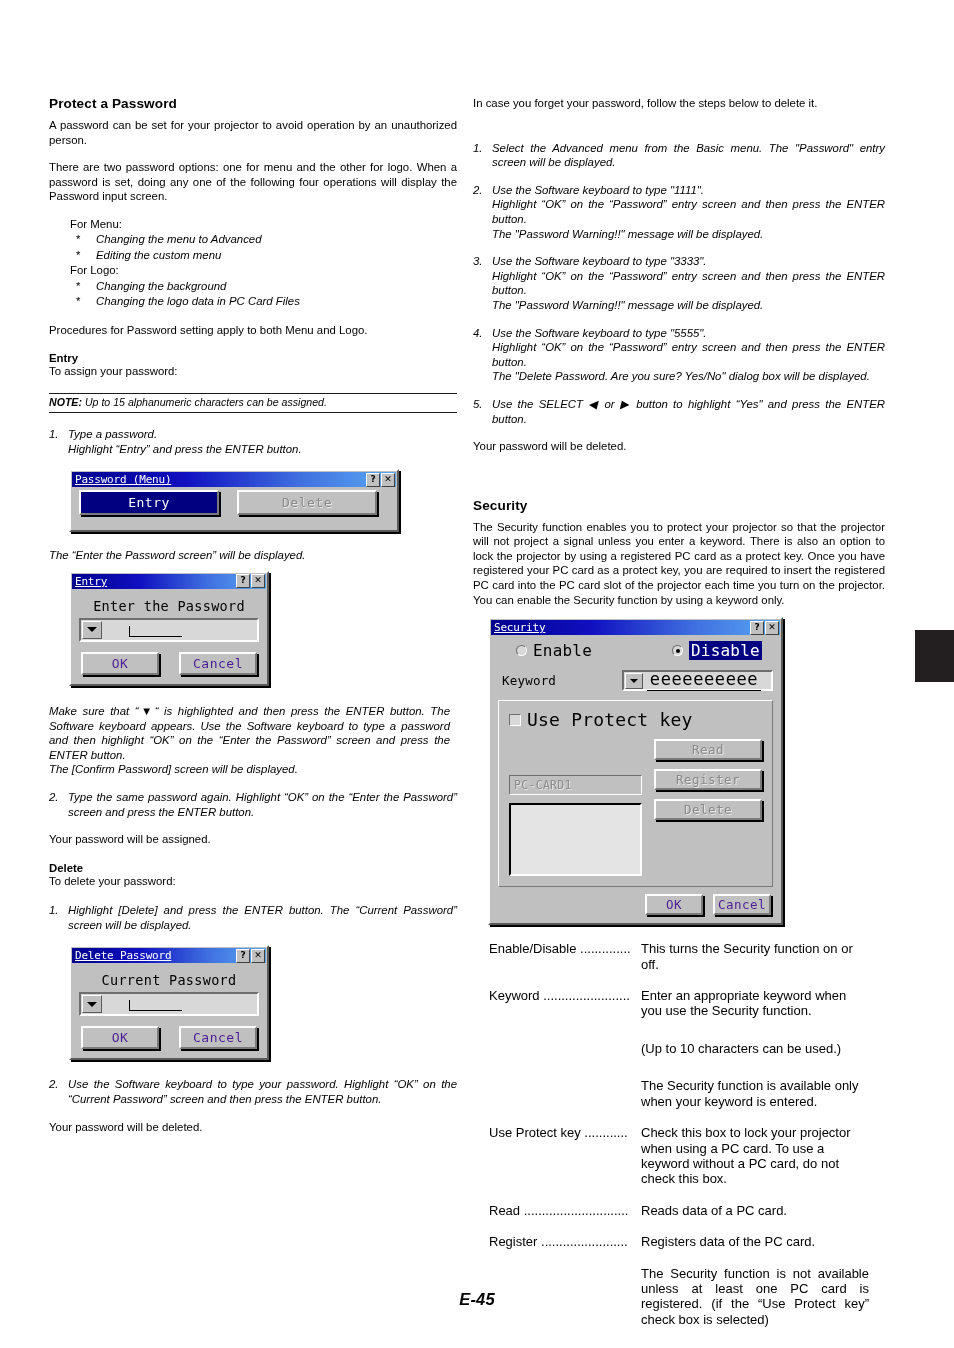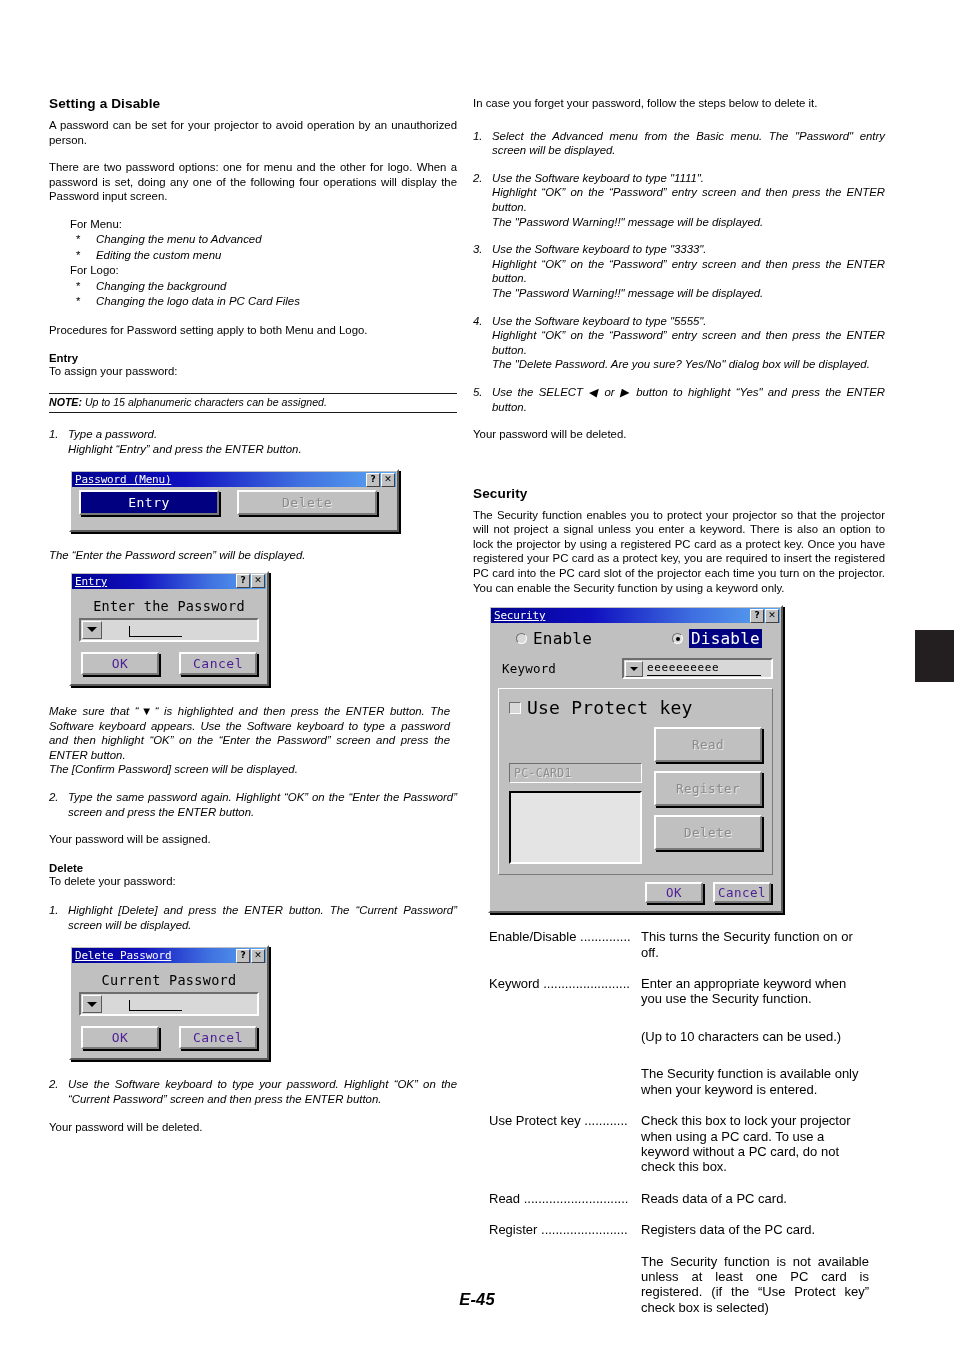--- a/index.html
+++ b/index.html
@@ -302,21 +302,22 @@
     background: #000;
   }
   .radiolbl { font-size: 16px; color: #000; letter-spacing: .2px; text-align: center; }
   .radiolbl.hl { background: #000080; color: #ffffff; padding: 0 2px; }
 
   .kwrow { display: flex; align-items: center; margin: 0 0 9px 0; }
   .kwrow .kwlabel { font-size: 12.5px; width: 120px; padding-left: 4px; letter-spacing: .2px; }
   .kwrow .field { flex: 1 1 auto; height: 21px; }
   .kwrow .kwval {
     flex: 1 1 auto;
-    font-size: 11px;
+    text-align: center;
+    font-size: 17px;
     letter-spacing: .6px;
     border-bottom: 1.5px solid #000;
     margin: 0 10px 1px 4px;
     padding-bottom: 1px;
   }
   .kwrow .arrowbtn { height: 14px; width: 16px; }
   .kwrow .arrowbtn i { border-left-width: 4px; border-right-width: 4px; border-top-width: 4px; }
 
   .groupbox {
     border-top: 1.5px solid #ffffff;
@@ -361,34 +362,34 @@
   }
   .listbox {
     height: 73px;
     background: #e4e4e4;
     border-top: 2px solid #000000;
     border-left: 2px solid #000000;
     border-right: 2px solid #ffffff;
     border-bottom: 2px solid #ffffff;
     box-sizing: border-box;
   }
-  .cardcol-right .btn { height: 35px; font-size: 12.5px; }
+  .cardcol-right .btn { height: 21px; font-size: 12.5px; }
   .okrow { display: flex; justify-content: flex-end; gap: 10px; padding-right: 2px; }
   .okrow .btn { width: 58px; height: 21px; font-size: 12.5px; }
 </style>
 </head>
 <body>
 
 <div class="page">
 
   <div class="thumb-tab"></div>
 
   <div class="col col-left">
 
-    <h2 class="sec-title">Setting a Disable</h2>
+    <h2 class="sec-title">Protect a Password</h2>
 
     <p class="body">A password can be set for your projector to avoid operation by an unauthorized person.</p>
     <p class="body">There are two password options: one for menu and the other for logo. When a password is set, doing any one of the following four operations will display the Password input screen.</p>
 
     <div class="starlist">
       <p class="grouphead">For Menu:</p>
       <p class="staritem">
         <span class="star">*</span>
         <span>Changing the menu to Advanced</span>
       </p>
@@ -505,21 +506,21 @@
     <p class="step" style="margin-top:17px">
       <span class="num">2.</span>
       <span>Use the Software keyboard to type your password. Highlight “OK” on the “Current Password” screen and then press the ENTER button.</span>
     </p>
 
     <p class="plain">Your password will be deleted.</p>
   </div>
 
   <div class="col col-right">
 
-    <p class="plain" style="margin-bottom:18px">In case you forget your password, follow the steps below to delete it.</p>
+    <p class="plain" style="margin-bottom:30px">In case you forget your password, follow the steps below to delete it.</p>
 
     <p class="step">
       <span class="num">1.</span>
       <span class="line">Select the Advanced menu from the Basic menu. The "Password" entry screen will be displayed.</span>
     </p>
 
     <p class="step">
       <span class="num">2.</span>
       <span class="line">Use the Software keyboard to type "1111".</span>
       <span class="line">Highlight “OK” on the “Password” entry screen and then press the ENTER button.</span>

